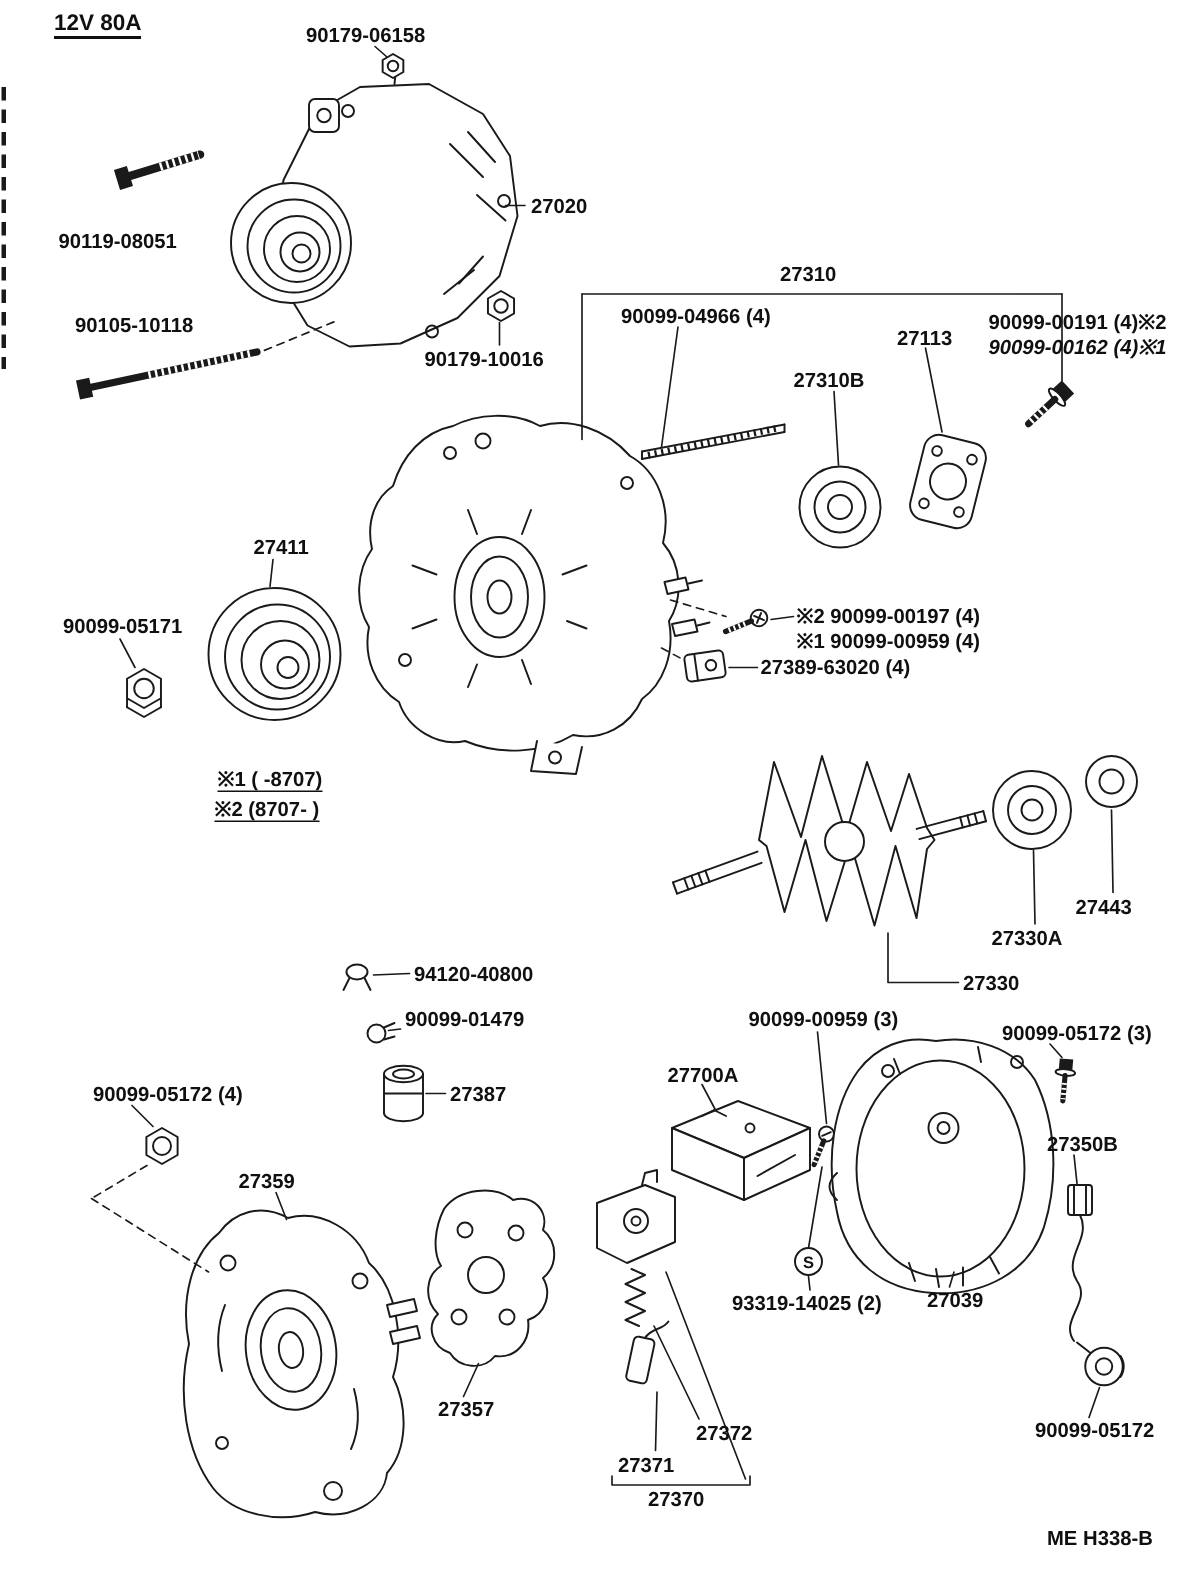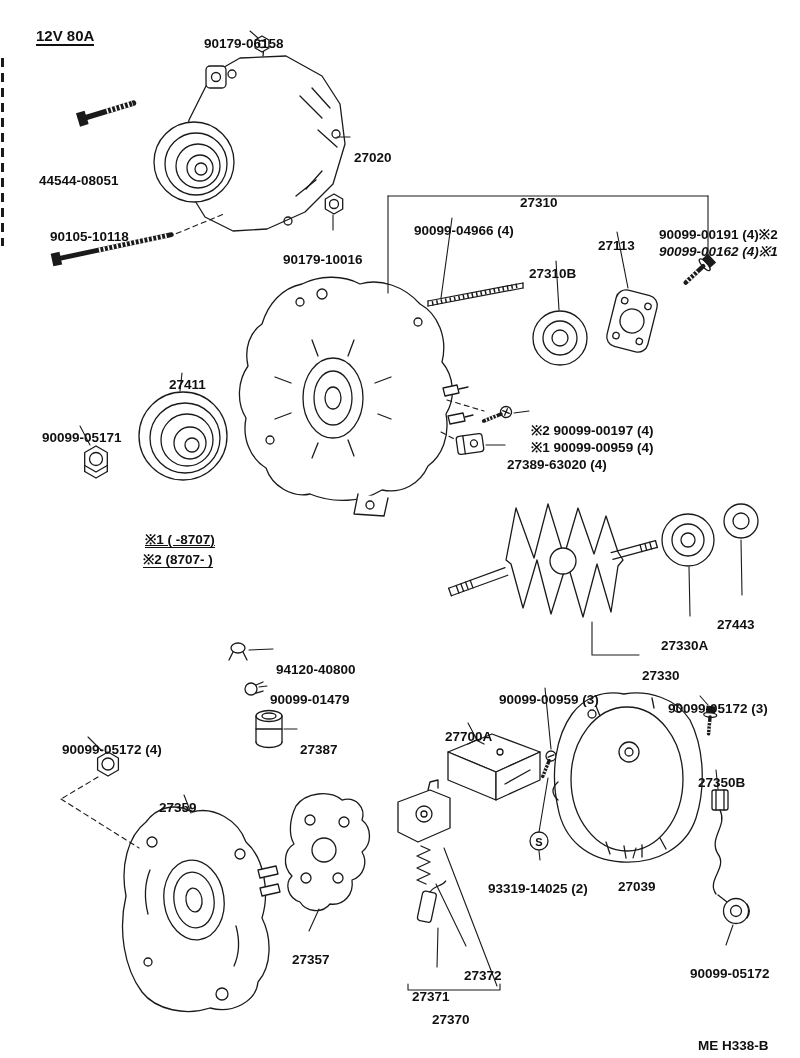--- a/index.html
+++ b/index.html
@@ -10,21 +10,20 @@
     font-family:"Liberation Sans",sans-serif;
     overflow:hidden;
   }
   .lbl{
     position:absolute;
     font-weight:bold;
     font-size:13.5px;
     line-height:15px;
     color:#101010;
     white-space:nowrap;
-    margin-top:20px;
   }
   .hdr{
     font-size:15px;
     border-bottom:2px solid #101010;
     padding-bottom:1px;
   }
   .note{
     border-bottom:1.5px solid #101010;
     padding-bottom:0px;
   }
@@ -373,21 +372,21 @@
         <line x1="441" y1="432" x2="456" y2="440"></line>
       </g>
 
     </g>
   </svg>
 
   <div class="lbl hdr" style="left:36px;top:8px;">12V 80A</div>
 
   <div class="lbl" style="left:204px;top:16px;">90179-06158</div>
   <div class="lbl" style="left:354px;top:130px;">27020</div>
-  <div class="lbl" style="left:39px;top:153px;">44544-08051</div>
+  <div class="lbl" style="left:39px;top:153px;">90119-08051</div>
   <div class="lbl" style="left:50px;top:209px;">90105-10118</div>
   <div class="lbl" style="left:283px;top:232px;">90179-10016</div>
   <div class="lbl" style="left:520px;top:175px;">27310</div>
   <div class="lbl" style="left:414px;top:203px;">90099-04966 (4)</div>
   <div class="lbl" style="left:598px;top:218px;">27113</div>
   <div class="lbl" style="left:529px;top:246px;">27310B</div>
   <div class="lbl" style="left:659px;top:207px;">90099-00191 (4)※2</div>
   <div class="lbl" style="left:659px;top:224px;font-style:italic;">90099-00162 (4)※1</div>
   <div class="lbl" style="left:169px;top:357px;">27411</div>
   <div class="lbl" style="left:42px;top:410px;">90099-05171</div>
@@ -407,18 +406,18 @@
   <div class="lbl" style="left:661px;top:618px;">27330A</div>
   <div class="lbl" style="left:642px;top:648px;">27330</div>
   <div class="lbl" style="left:488px;top:861px;">93319-14025 (2)</div>
   <div class="lbl" style="left:618px;top:859px;">27039</div>
   <div class="lbl" style="left:292px;top:932px;">27357</div>
   <div class="lbl" style="left:464px;top:948px;">27372</div>
   <div class="lbl" style="left:412px;top:969px;">27371</div>
   <div class="lbl" style="left:432px;top:992px;">27370</div>
   <div class="lbl" style="left:690px;top:946px;">90099-05172</div>
 
-  <div class="lbl note" style="left:145px;top:512px;text-decoration:underline;">※1 (      -8707)</div>
+  <div class="lbl note" style="left:145px;top:512px;">※1 (      -8707)</div>
   <div class="lbl note" style="left:143px;top:532px;">※2 (8707-      )</div>
 
   <div class="lbl" style="left:698px;top:1018px;">ME  H338-B</div>
 
 </div>
 
 </body></html>

